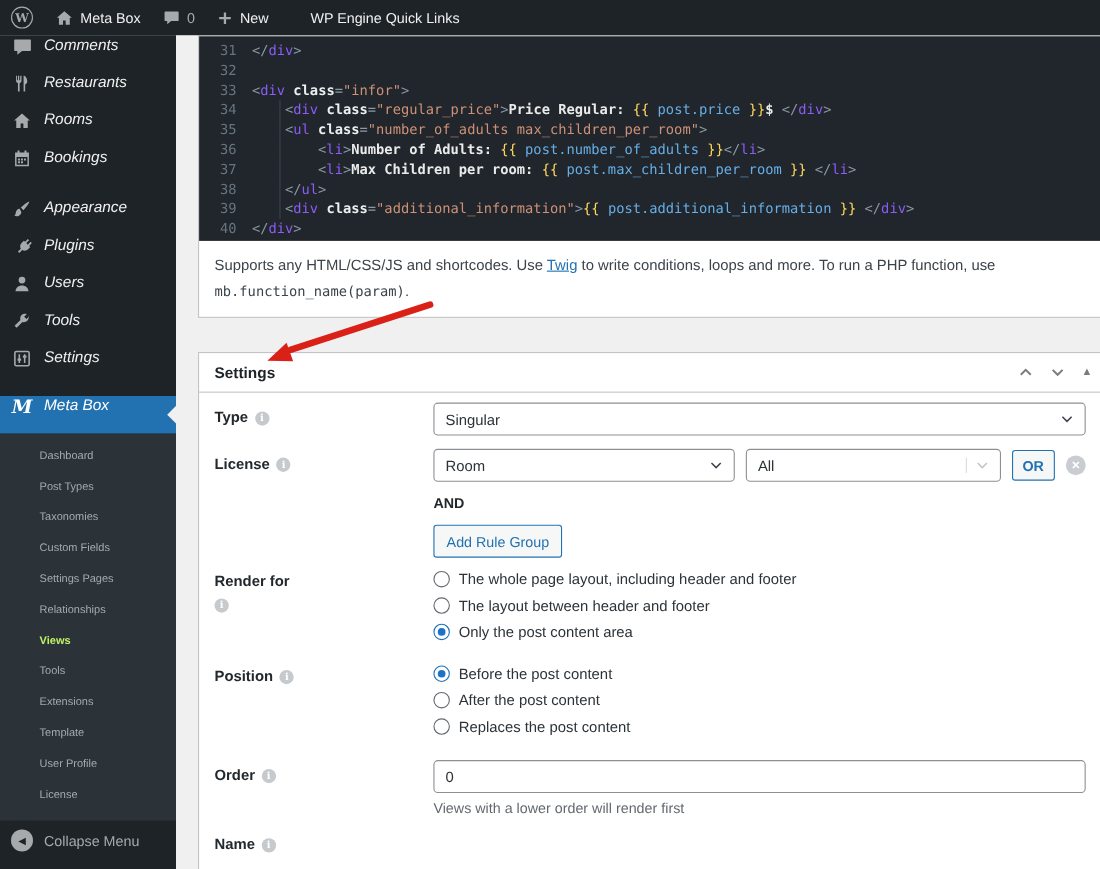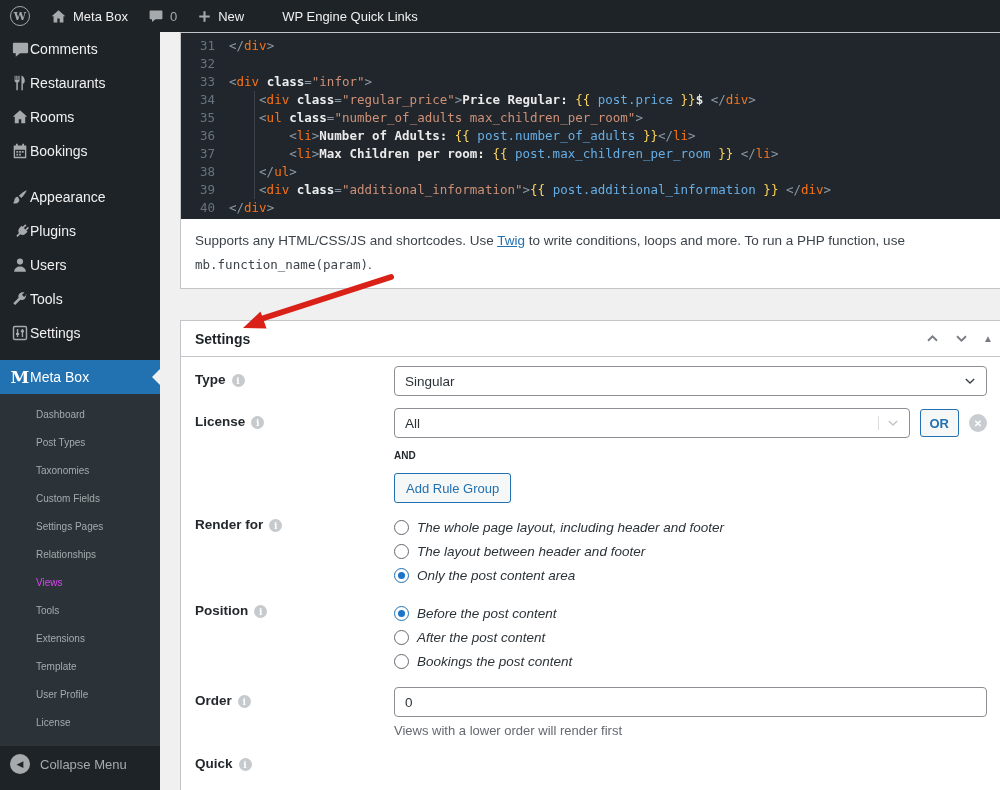--- a/index.html
+++ b/index.html
@@ -14,52 +14,52 @@
   .ab-item .ab-ico { color:#a7aaad; display:flex; align-items:center; }
   .ab-count { color:#a7aaad; }
   .ab-links { margin-left:18px; }
   .wp-ring { width:20px; height:20px; border:1.6px solid #a7aaad; border-radius:50%;
     display:flex; align-items:center; justify-content:center; color:#a7aaad;
     font-family:"DejaVu Serif", serif; font-size:11px; font-weight:bold; }
 
   
   .sidebar { position:absolute; left:0; top:32px; width:160px; height:758px;
     background:#1d2327; z-index:40; }
-  .menu-item { display:flex; align-items:center; gap:0; height:34px; padding:0 8px 0 10px;
-    color:#f0f0f1; font-size:14px; cursor:pointer; }
+  .menu-item { display:flex; align-items:flex-start; gap:10px; height:34px; padding:0 8px 0 10px;
+    color:#f0f0f1; font-size:14px; cursor:pointer;font-style:italic; }
   .menu-item .mi-ico { width:20px; height:20px; color:#a7aaad; display:flex;
     align-items:center; justify-content:center; flex-shrink:0; }
   .menu-gap { height:12px; }
   .menu-item.active { background:#2271b1; color:#fff; position:relative; margin-top:10px; }
   .menu-item.active .mi-ico { color:#fff; }
   .menu-item.active::after { content:""; position:absolute; right:-1px; top:50%;
     transform:translateY(-50%); border:9px solid transparent; border-right-color:#f0f0f1;
     border-left-width:0; }
   .mb-m { font-family:"DejaVu Serif", serif; font-weight:bold; font-size:17px; color:#fff; }
   .submenu { background:#2c3338; padding:7px 0 9px; }
   .submenu-item { display:block; padding:6px 12px 6px 36px; color:#a5aaad;
     font-size:10px; line-height:16px; cursor:pointer; }
-  .submenu-item.active { color:#d946ef; font-weight:normal; }
+  .submenu-item.active { color:#bef264; font-weight:bold; }
   .collapse-row { position:absolute; bottom:8px; left:0; width:160px; display:flex;
     align-items:center; gap:10px; padding:8px 10px; color:#a7aaad; font-size:13px; cursor:pointer; }
   .collapse-ico { width:20px; height:20px; border-radius:50%; background:#a7aaad;
     color:#1d2327; display:flex; align-items:center; justify-content:center; font-size:9px; }
 
   
   .content { position:absolute; left:180px; top:32px; width:828px; }
 
   
   .editor-panel { background:#fff; border:1px solid #c3c4c7; }
   .code-area { background:#20262b; padding:4px 0 6px; font-family:"DejaVu Sans Mono","Liberation Mono",monospace;
     font-size:12.5px; line-height:18px; white-space:pre; overflow:hidden; height:186px; }
   .code-line { display:flex; height:18px; }
   .gutter { width:48px; flex-shrink:0; text-align:right; padding-right:14px; color:#68747e; }
   .code-text { color:#d4d4d4; }
   .c-pn  { color:#8b98a3; }
-  .c-tag { color:#f97316; }
+  .c-tag { color:#8b5cf6; }
   .c-attr{ color:#eceff1; font-weight:bold; }
   .c-str { color:#ce9178; }
   .c-txt { color:#eaeaea; font-weight:bold; }
   .c-br  { color:#ffd75e; }
   .c-var { color:#67aee6; }
   .gd { display:inline-block; width:3.5ch; border-right:1px solid #3a434b; height:18px; vertical-align:top; }
   .sp { display:inline-block; width:.5ch; }
   .sp4{ display:inline-block; width:4ch; }
 
   .help-box { padding:10px 14px 12px; font-size:13.5px; color:#3c434a; line-height:1.75; }
@@ -96,24 +96,24 @@
   .loc-line { display:flex; align-items:center; gap:10px; }
   .loc-sel1 { width:274px; flex-shrink:0; }
   .loc-sel2 { flex:1; }
   .btn { display:inline-flex; align-items:center; justify-content:center; height:30px;
     padding:0 11px; background:#f6f7f7; border:1px solid #2271b1; border-radius:3px;
     color:#2271b1; font-size:13px; cursor:pointer; white-space:nowrap; }
   .btn-or { height:28px; padding:0 9px; flex-shrink:0;font-weight:bold; }
   .dismiss { width:18px; height:18px; border-radius:50%; background:#c9cdd1; color:#fff;
     display:flex; align-items:center; justify-content:center; font-size:10px; font-weight:bold;
     cursor:pointer; flex-shrink:0; }
-  .and-label { font-weight:bold; font-size:10px; color:#23282d; margin:12px 0; }
-
-  .radio-row { display:flex; align-items:center; gap:8px; height:24px; cursor:pointer;
-    font-size:13.5px; color:#2c3338;font-style:italic; }
+  .and-label { font-weight:bold; font-size:13px; color:#23282d; margin:12px 0; }
+
+  .radio-row { display:flex; gap:8px; height:24px; cursor:pointer;
+    font-size:13.5px; color:#2c3338; }
   .radio { width:15px; height:15px; border:1px solid #646970; border-radius:50%;
     background:#fff; flex-shrink:0; position:relative; }
   .radio.sel { border-color:#2271b1; }
   .radio.sel::after { content:""; position:absolute; left:3px; top:3px; width:7px; height:7px;
     border-radius:50%; background:#1b74c8; }
 
   .text-input { width:100%; height:30px; border:1px solid #8c8f94; border-radius:4px;
     padding:0 10px; font-size:13.5px; color:#2c3338; background:#fff;
     font-family:"Liberation Sans", sans-serif; }
   .field-help { margin-top:6px; font-size:13px; color:#646970; }
@@ -312,38 +312,46 @@
         </div>
       </div>
 
       <div class="row">
         <div class="row-label">
           <span>License</span>
           <span class="info-ico">i</span>
         </div>
         <div class="row-ctl">
           <div class="loc-line">
+            <div class="selectbox loc-sel1">
+              <span>Room</span>
+              <span class="chev">
+                <svg width="14" height="14" viewBox="0 0 20 20" fill="none" stroke="currentColor" stroke-width="2">
+                    <path d="M4 7l6 6 6-6"></path>
+                  </svg>
+              </span>
+            </div>
             <div class="selectbox loc-sel2 dim">
               <span>All</span>
               <span class="chev">
                 <svg width="14" height="14" viewBox="0 0 20 20" fill="none" stroke="currentColor" stroke-width="2">
                     <path d="M4 7l6 6 6-6"></path>
                   </svg>
               </span>
             </div>
             <span class="btn btn-or">OR</span>
             <span class="dismiss">✕</span>
           </div>
           <div class="and-label">AND</div>
           <span class="btn">Add Rule Group</span>
         </div>
       </div>
 
       <div class="row" style="margin-bottom:14px;">
-        <div class="row-label" style="padding-top:2px;">
+        <div class="row-label" style="padding-top:2px;flex-direction:column;">
           <span>Render for</span>
           <span class="info-ico">i</span>
         </div>
         <div class="row-ctl" id="render-for-options">
             <div class="radio-row">
               <span class="radio"></span>
               <span>The whole page layout, including header and footer</span>
             </div>
             <div class="radio-row">
               <span class="radio"></span>
@@ -365,39 +373,39 @@
             <div class="radio-row">
               <span class="radio sel"></span>
               <span>Before the post content</span>
             </div>
             <div class="radio-row">
               <span class="radio"></span>
               <span>After the post content</span>
             </div>
             <div class="radio-row">
               <span class="radio"></span>
-              <span>Bookings the post content</span>
+              <span>Replaces the post content</span>
             </div>
           </div>
       </div>
 
       <div class="row">
         <div class="row-label">
           <span>Order</span>
           <span class="info-ico">i</span>
         </div>
         <div class="row-ctl">
           <input class="text-input" value="0" style="">
           <div class="field-help">Views with a lower order will render first</div>
         </div>
       </div>
 
       <div class="row">
         <div class="row-label">
-          <span>Quick</span>
+          <span>Name</span>
           <span class="info-ico">i</span>
         </div>
       </div>
 
     </div>
   </div>
 </div>
 
 <svg class="arrow-overlay">
   <line id="arrow-shaft" x1="391" y1="277" x2="264" y2="318" stroke-width="6" stroke-linecap="round" stroke="#da2118"></line>

